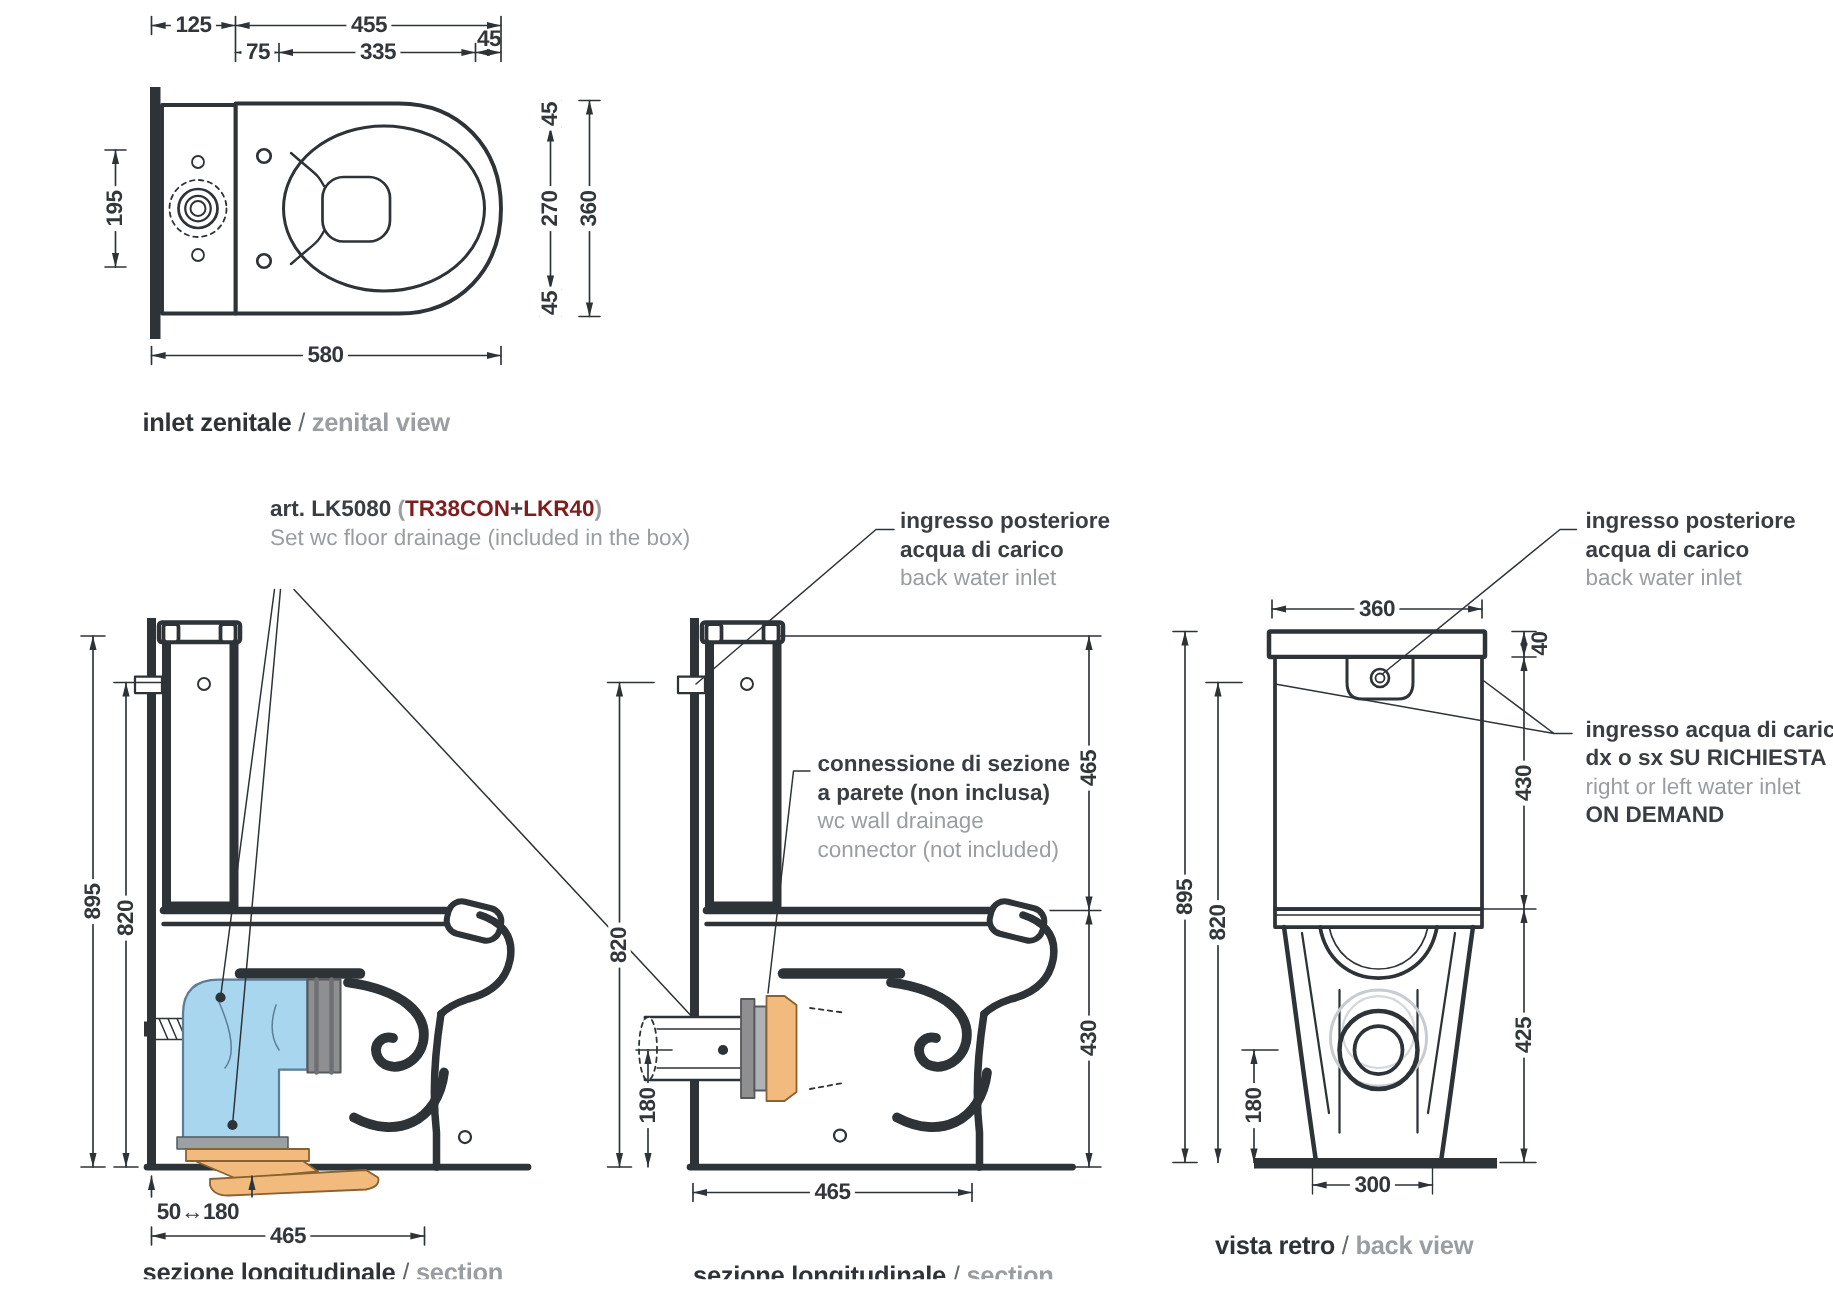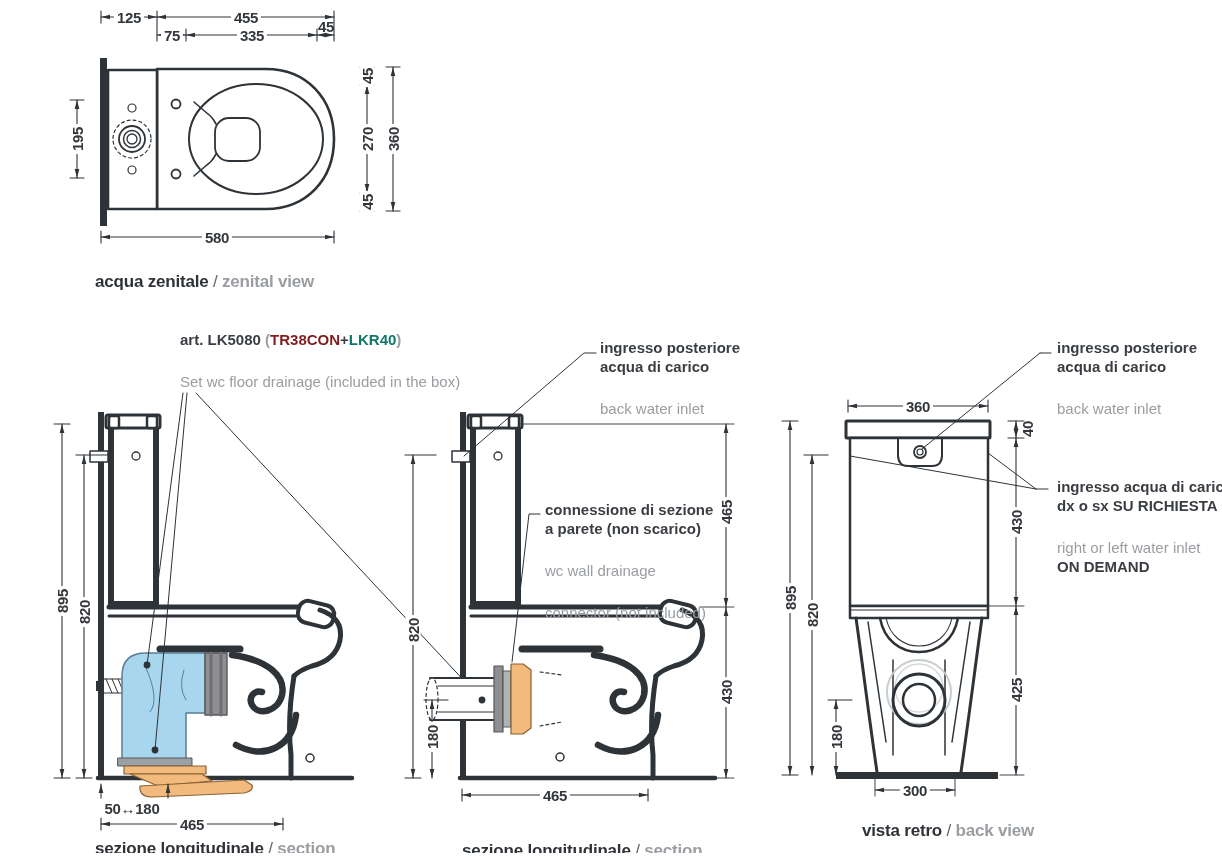--- a/index.html
+++ b/index.html
@@ -6,24 +6,24 @@
   #stage{position:relative;width:1222px;height:853px;background:#fff;overflow:hidden;
          font-family:"Liberation Sans",sans-serif;}
   #art{position:absolute;left:0;top:0;}
   .dim{position:absolute;transform:translate(-50%,-50%);
        font:700 15px/1 "Liberation Sans",sans-serif;color:#33373c;
        background:#fff;padding:0 3px;letter-spacing:-0.3px;white-space:nowrap;}
   .dim.rot{transform:translate(-50%,-50%) rotate(-90deg);}
   .dim.nobg{background:transparent;}
   .ann{position:absolute;font:700 15px/19px "Liberation Sans",sans-serif;
        color:#3a3e43;white-space:nowrap;}
-  .ann .en{font-weight:400;color:#9a9da1;margin-top:23px;}
+  .ann .en{font-weight:400;color:#9a9da1;}
   .paren{color:#9a9da1;}
   .code-blue{color:#7f1d1d;}
-  .code-orange{color:#0f766e;}
+  .code-orange{color:#7f1d1d;}
   .caption{position:absolute;font:700 17px/20px "Liberation Sans",sans-serif;
            color:#2f3338;white-space:nowrap;letter-spacing:-0.2px;}
   .caption .sep{font-weight:400;color:#63676c;}
   .caption .en{font-weight:700;color:#9a9da1;}
 </style>
 </head>
 <body>
 
 <div id="stage">
 
@@ -284,52 +284,52 @@
 </div>
 
 <div class="ann" style="left:600px;top:338px">
   <div>ingresso posteriore</div>
   <div>acqua di carico</div>
   <div class="en">back water inlet</div>
 </div>
 
 <div class="ann" style="left:545px;top:500px">
   <div>connessione di sezione</div>
-  <div>a parete (non scarico)</div>
+  <div>a parete (non inclusa)</div>
   <div class="en">wc wall drainage</div>
   <div class="en">connector (not included)</div>
 </div>
 
 <div class="ann" style="left:1057px;top:338px">
   <div>ingresso posteriore</div>
   <div>acqua di carico</div>
   <div class="en">back water inlet</div>
 </div>
 
 <div class="ann" style="left:1057px;top:477px">
   <div>ingresso acqua di carico</div>
   <div>dx o sx SU RICHIESTA</div>
   <div class="en">right or left water inlet</div>
   <div>ON DEMAND</div>
 </div>
 
 <div class="caption" style="left:95px;top:272px">
-  <span>acqua zenitale</span>
+  <span>inlet zenitale</span>
   <span class="sep">/</span>
   <span class="en">zenital view</span>
 </div>
 <div class="caption" style="left:95px;top:839px">
   <span>sezione longitudinale</span>
   <span class="sep">/</span>
   <span class="en">section</span>
 </div>
 <div class="caption" style="left:462px;top:841px">
   <span>sezione longitudinale</span>
   <span class="sep">/</span>
   <span class="en">section</span>
 </div>
-<div class="caption" style="left:862px;top:821px">
+<div class="caption" style="left:810px;top:821px">
   <span>vista retro</span>
   <span class="sep">/</span>
   <span class="en">back view</span>
 </div>
 
 </div>
 
 </body></html>

